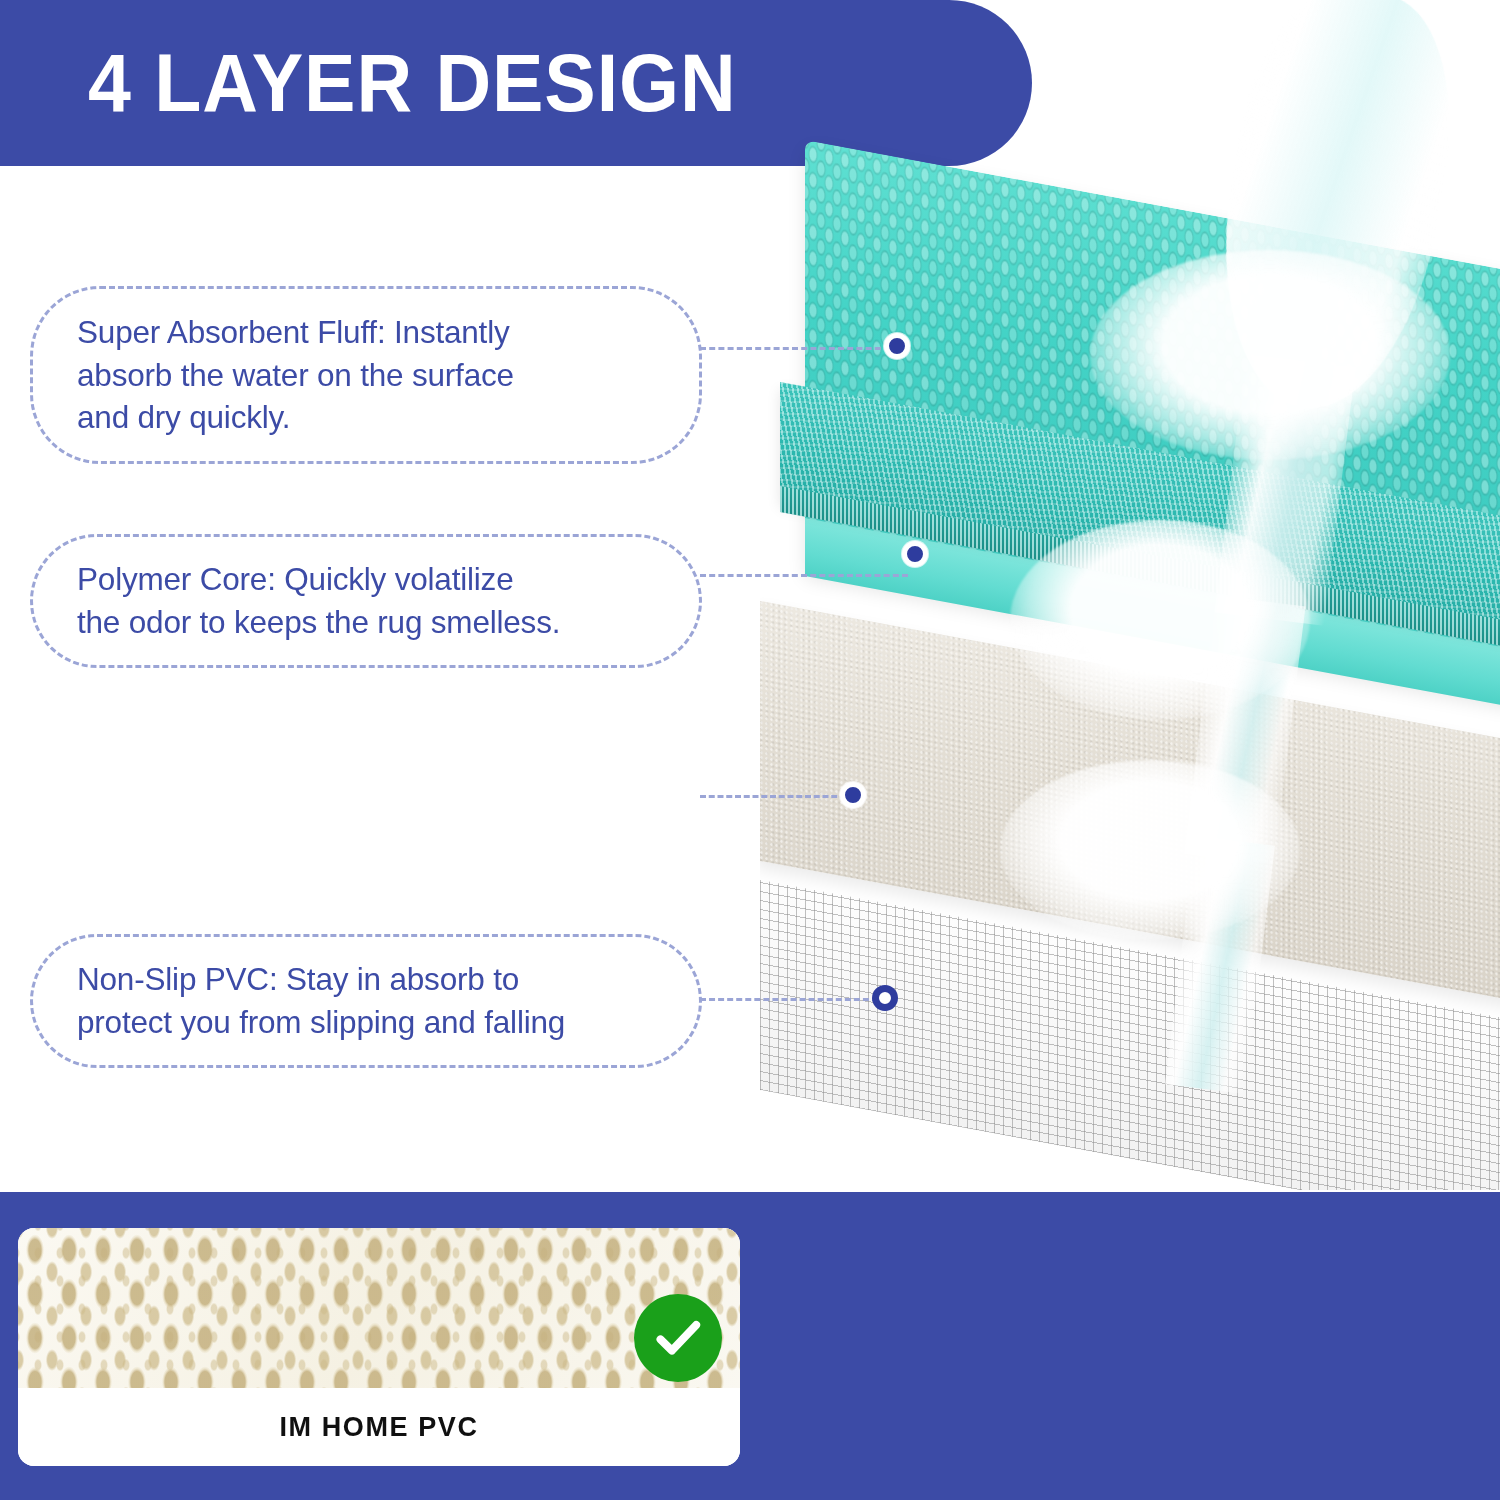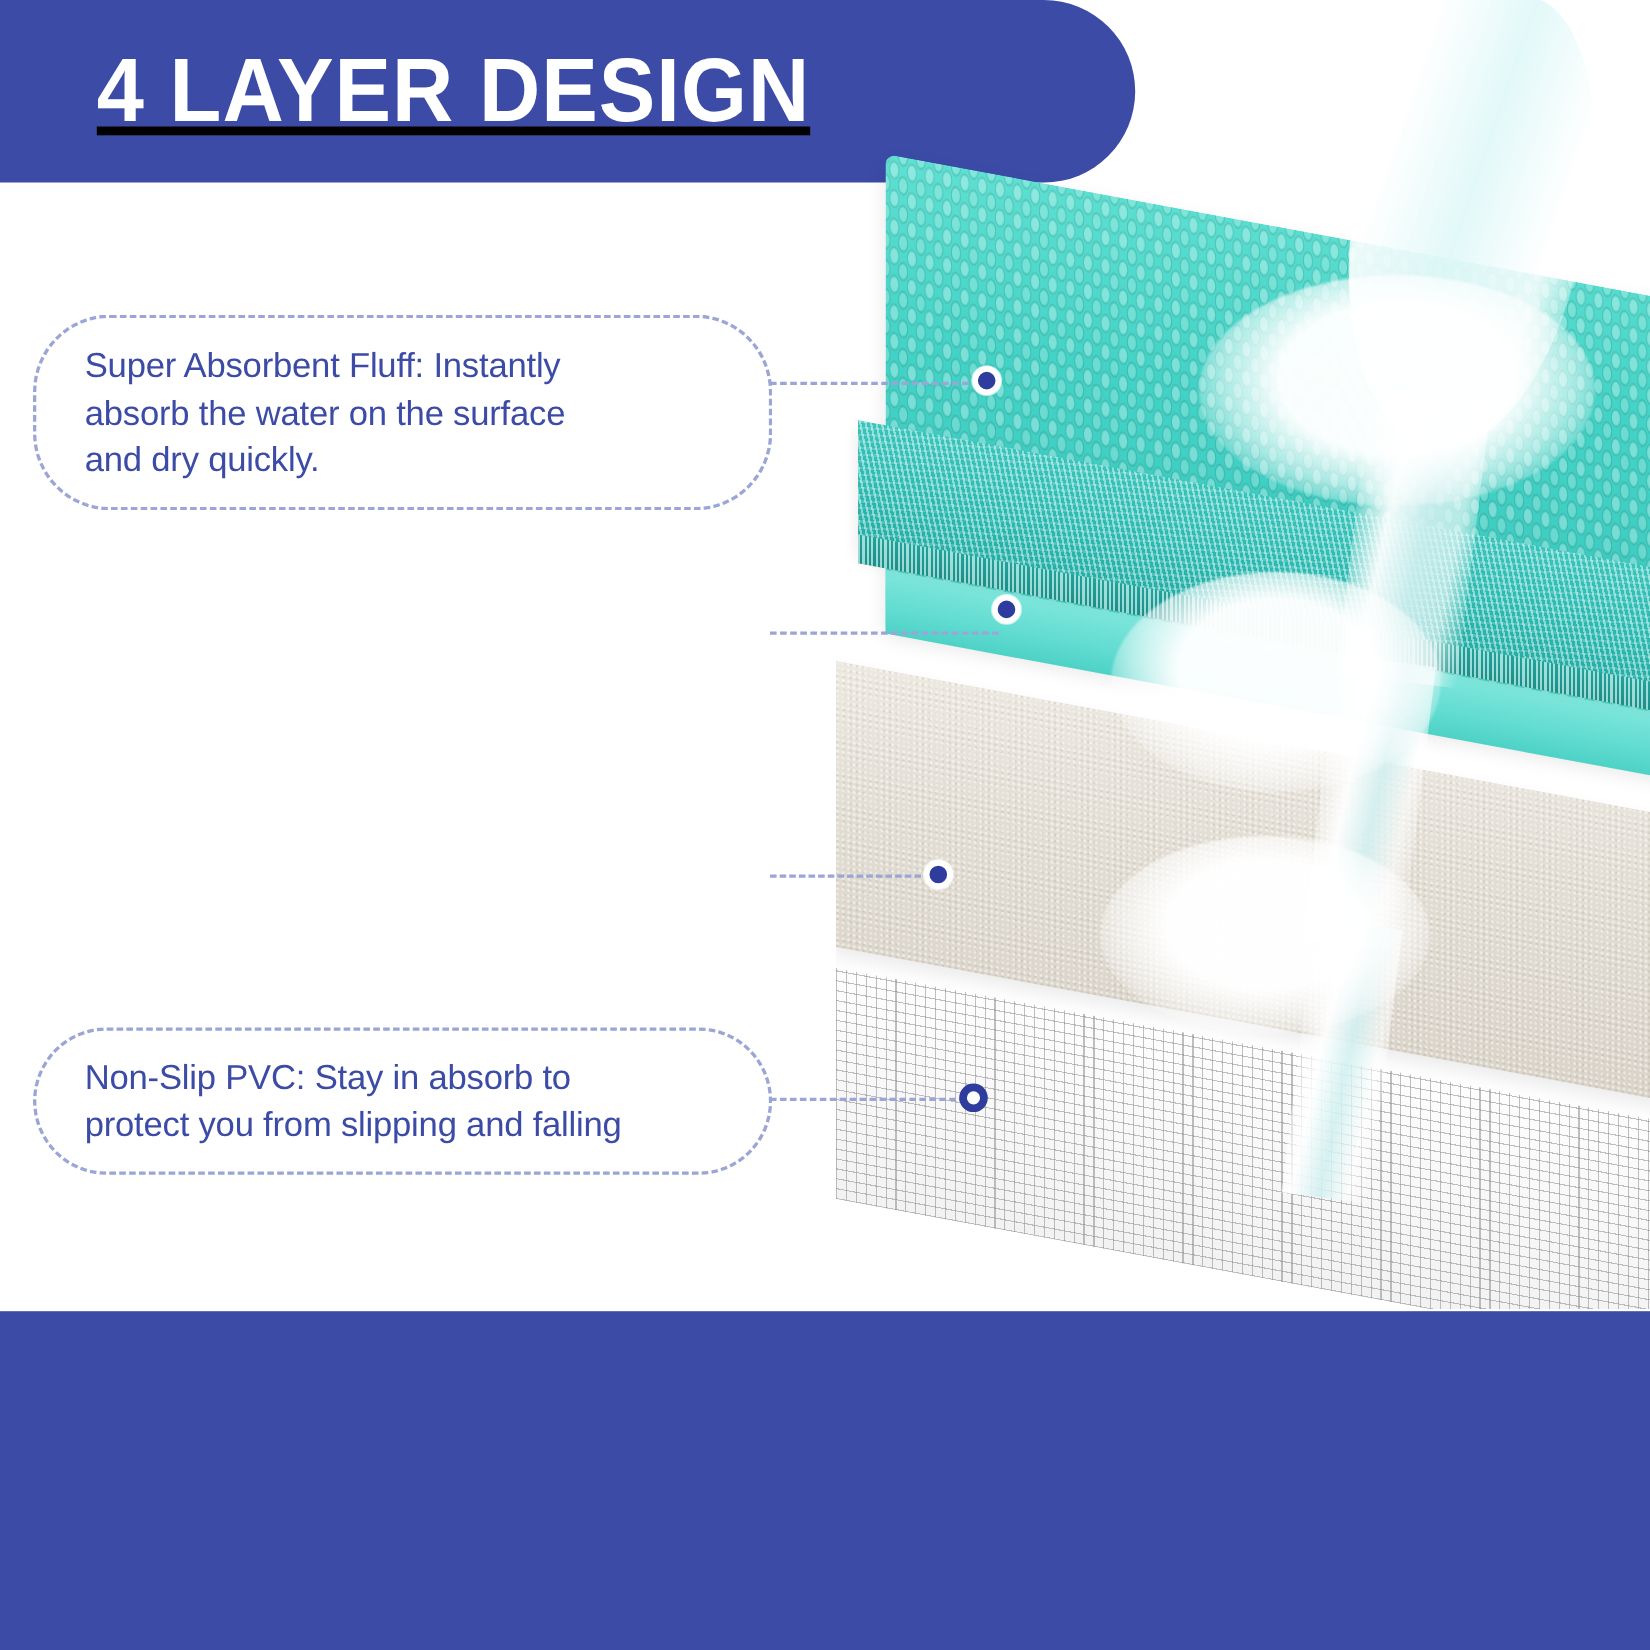--- a/index.html
+++ b/index.html
@@ -11,21 +11,21 @@
   }
   #page { position: relative; width: 1500px; height: 1500px; background: #fff; }
 
   
   #header-banner {
     position: absolute; left: 0; top: 0;
     width: 1032px; height: 166px;
     background: #3C4BA6;
     border-top-right-radius: 90px;
     border-bottom-right-radius: 90px;
-    display: flex; align-items: center; text-decoration: underline;
+    display: flex; align-items: center;
   }
   #header-title {
     color: #ffffff;
     font-size: 82px;
     font-weight: bold;
     letter-spacing: 1px;
     margin-left: 88px;
     font-family: "Liberation Sans", sans-serif;
     transform: scaleX(0.94);
     transform-origin: left center;
@@ -280,32 +280,49 @@
   </div>
 
   <div class="callout" id="callout-1">
     <div class="callout-text">Super Absorbent Fluff: Instantly
 absorb the water on the surface
 and dry quickly.</div>
   </div>
   <div class="connector" id="conn-1"></div>
   <div class="dot-filled" id="dot-1"></div>
 
+  <div class="callout" id="callout-2">
+    <div class="callout-text">Polymer Core: Quickly volatilize
+the odor to keeps the rug smelless.</div>
+  </div>
   <div class="connector" id="conn-2"></div>
   <div class="dot-filled" id="dot-2"></div>
 
   <div class="connector" id="conn-3"></div>
   <div class="dot-filled" id="dot-3"></div>
 
   <div class="callout" id="callout-4">
     <div class="callout-text">Non-Slip PVC: Stay in absorb to
 protect you from slipping and falling</div>
   </div>
   <div class="connector" id="conn-4"></div>
   <div class="dot-hollow" id="dot-4"></div>
 
   <div id="comparison-strip">
 
+    <div class="compare-card" id="card-good">
+      <div class="swatch-row">
+        <div class="swatch" id="swatch-im-home"></div>
+        <div class="badge" id="badge-check">
+          <svg viewBox="0 0 24 24" aria-hidden="true">
+            <path d="M4.5 12.6 L9.4 17.4 L19.8 6.4" fill="none" stroke="#ffffff" stroke-width="3.4" stroke-linecap="round" stroke-linejoin="round"></path>
+          </svg>
+        </div>
+      </div>
+      <div class="label-row">
+        <div class="label-cell" id="label-im-home">IM HOME PVC</div>
+      </div>
+    </div>
 
 
   </div>
 
 </div>
 
 </body></html>

